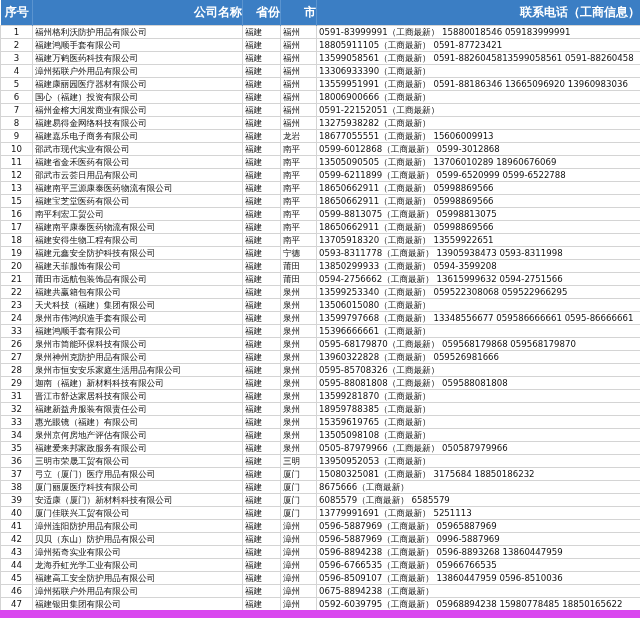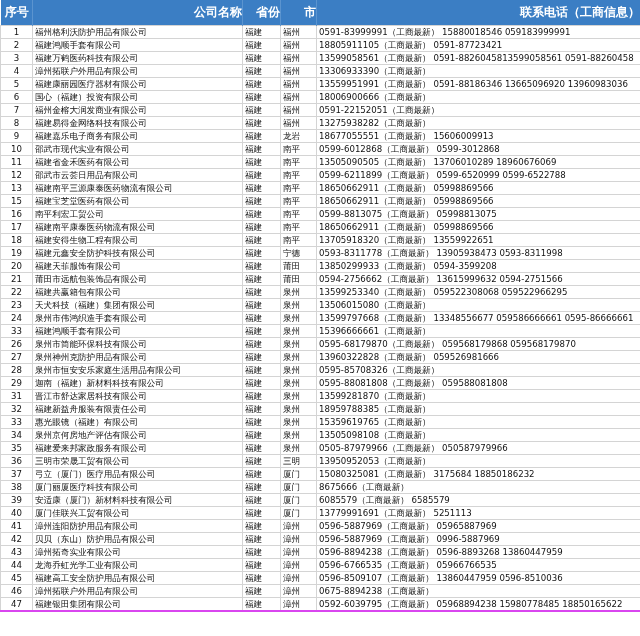--- a/index.html
+++ b/index.html
@@ -13,21 +13,21 @@
   thead th {
     background:#3b7ec4; color:#ffffff; font-weight:bold; font-size:12px;
     height:25px; padding:0; border-right:1px solid #5b94cf; text-align:right; white-space:nowrap;
   }
   thead th.left { text-align:center; padding-left:1px; }
   tbody td {
     height:12px; line-height:12px; font-size:8.6px; color:#111; padding:0 0 0 2px;
     border:1px solid #d4d4d4; white-space:nowrap; overflow:hidden;
   }
   tbody td.idx { text-align:center; padding:0; }
-  tbody tr:last-child td { border-bottom:2px solid #d946ef; }
+  tbody tr:last-child td { border-bottom:8px solid #d946ef; }
 </style>
 </head>
 <body>
 
 <table>
   <colgroup>
     <col class="c-idx">
       <col class="c-name">
       <col class="c-prov">
       <col class="c-city">

